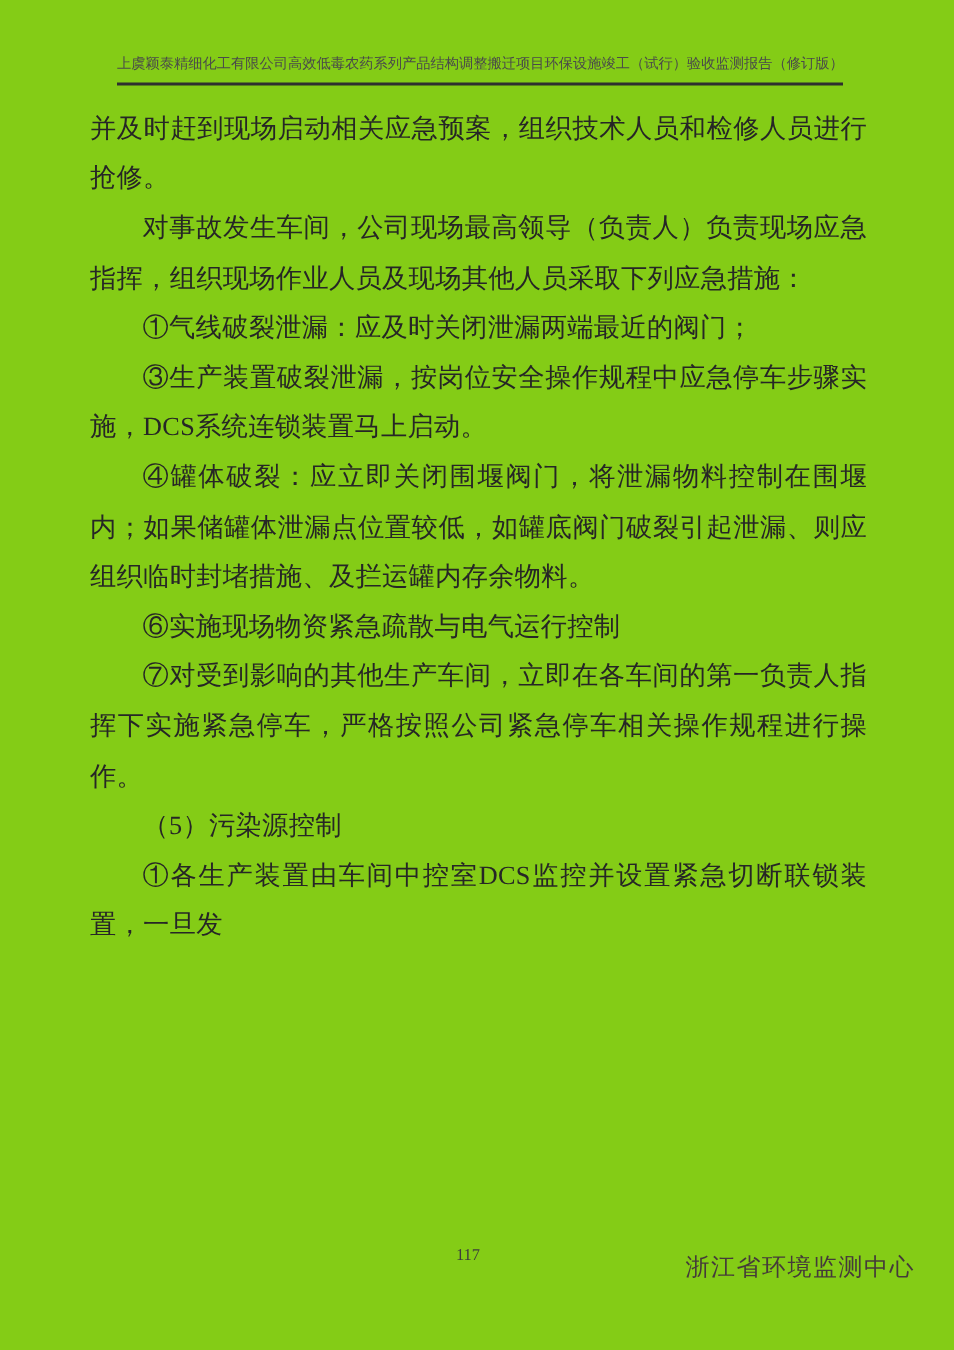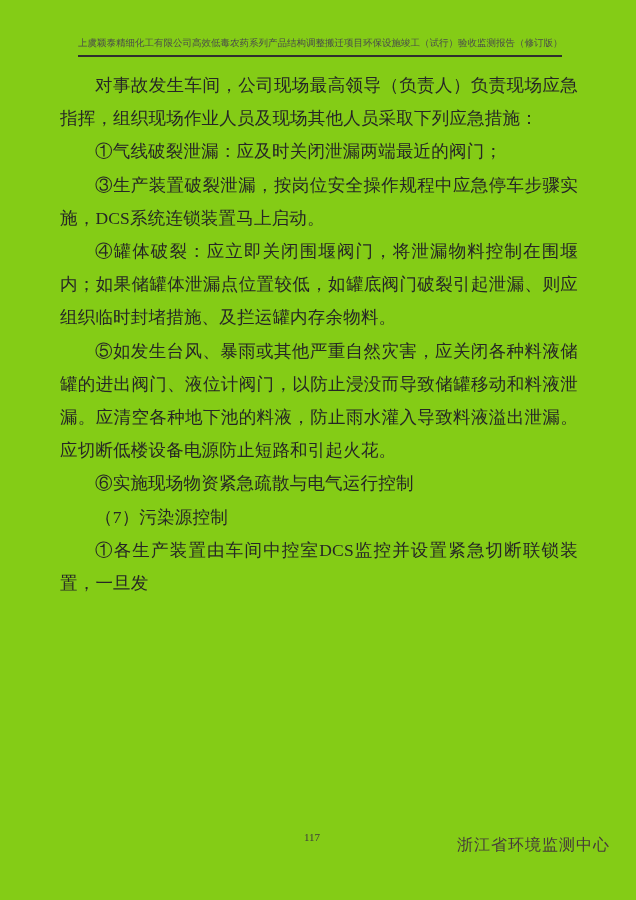--- a/index.html
+++ b/index.html
@@ -71,27 +71,28 @@
   }
 </style>
 </head>
 <body>
 
 <div class="page">
 
   <div class="doc-header">上虞颖泰精细化工有限公司高效低毒农药系列产品结构调整搬迁项目环保设施竣工（试行）验收监测报告（修订版）</div>
 
   <div class="doc-body">
+    <p class="no-indent">并及时赶到现场启动相关应急预案，组织技术人员和检修人员进行抢修。</p>
     <p>对事故发生车间，公司现场最高领导（负责人）负责现场应急指挥，组织现场作业人员及现场其他人员采取下列应急措施：</p>
     <p>①气线破裂泄漏：应及时关闭泄漏两端最近的阀门；</p>
     <p>③生产装置破裂泄漏，按岗位安全操作规程中应急停车步骤实施，DCS系统连锁装置马上启动。</p>
     <p>④罐体破裂：应立即关闭围堰阀门，将泄漏物料控制在围堰内；如果储罐体泄漏点位置较低，如罐底阀门破裂引起泄漏、则应组织临时封堵措施、及拦运罐内存余物料。</p>
-    <p>⑤如发生台风、暴雨或其他严重自然灾害，应关闭各种料液储罐的进出阀门、液位计阀门，以防止浸没而导致储罐移动和料液泄漏。应清空各种地下池的料液，防止雨水灌入导致料液溢出泄漏。应切断低楼设备电源防止短路和引起火花。</p>
     <p>⑥实施现场物资紧急疏散与电气运行控制</p>
-    <p>（7）污染源控制</p>
+    <p>⑦对受到影响的其他生产车间，立即在各车间的第一负责人指挥下实施紧急停车，严格按照公司紧急停车相关操作规程进行操作。</p>
+    <p>（5）污染源控制</p>
     <p>①各生产装置由车间中控室DCS监控并设置紧急切断联锁装置，一旦发</p>
   </div>
 
   <div class="page-number">117</div>
 
   <div class="footer-stamp">浙江省环境监测中心</div>
 
 </div>
 
 </body></html>

